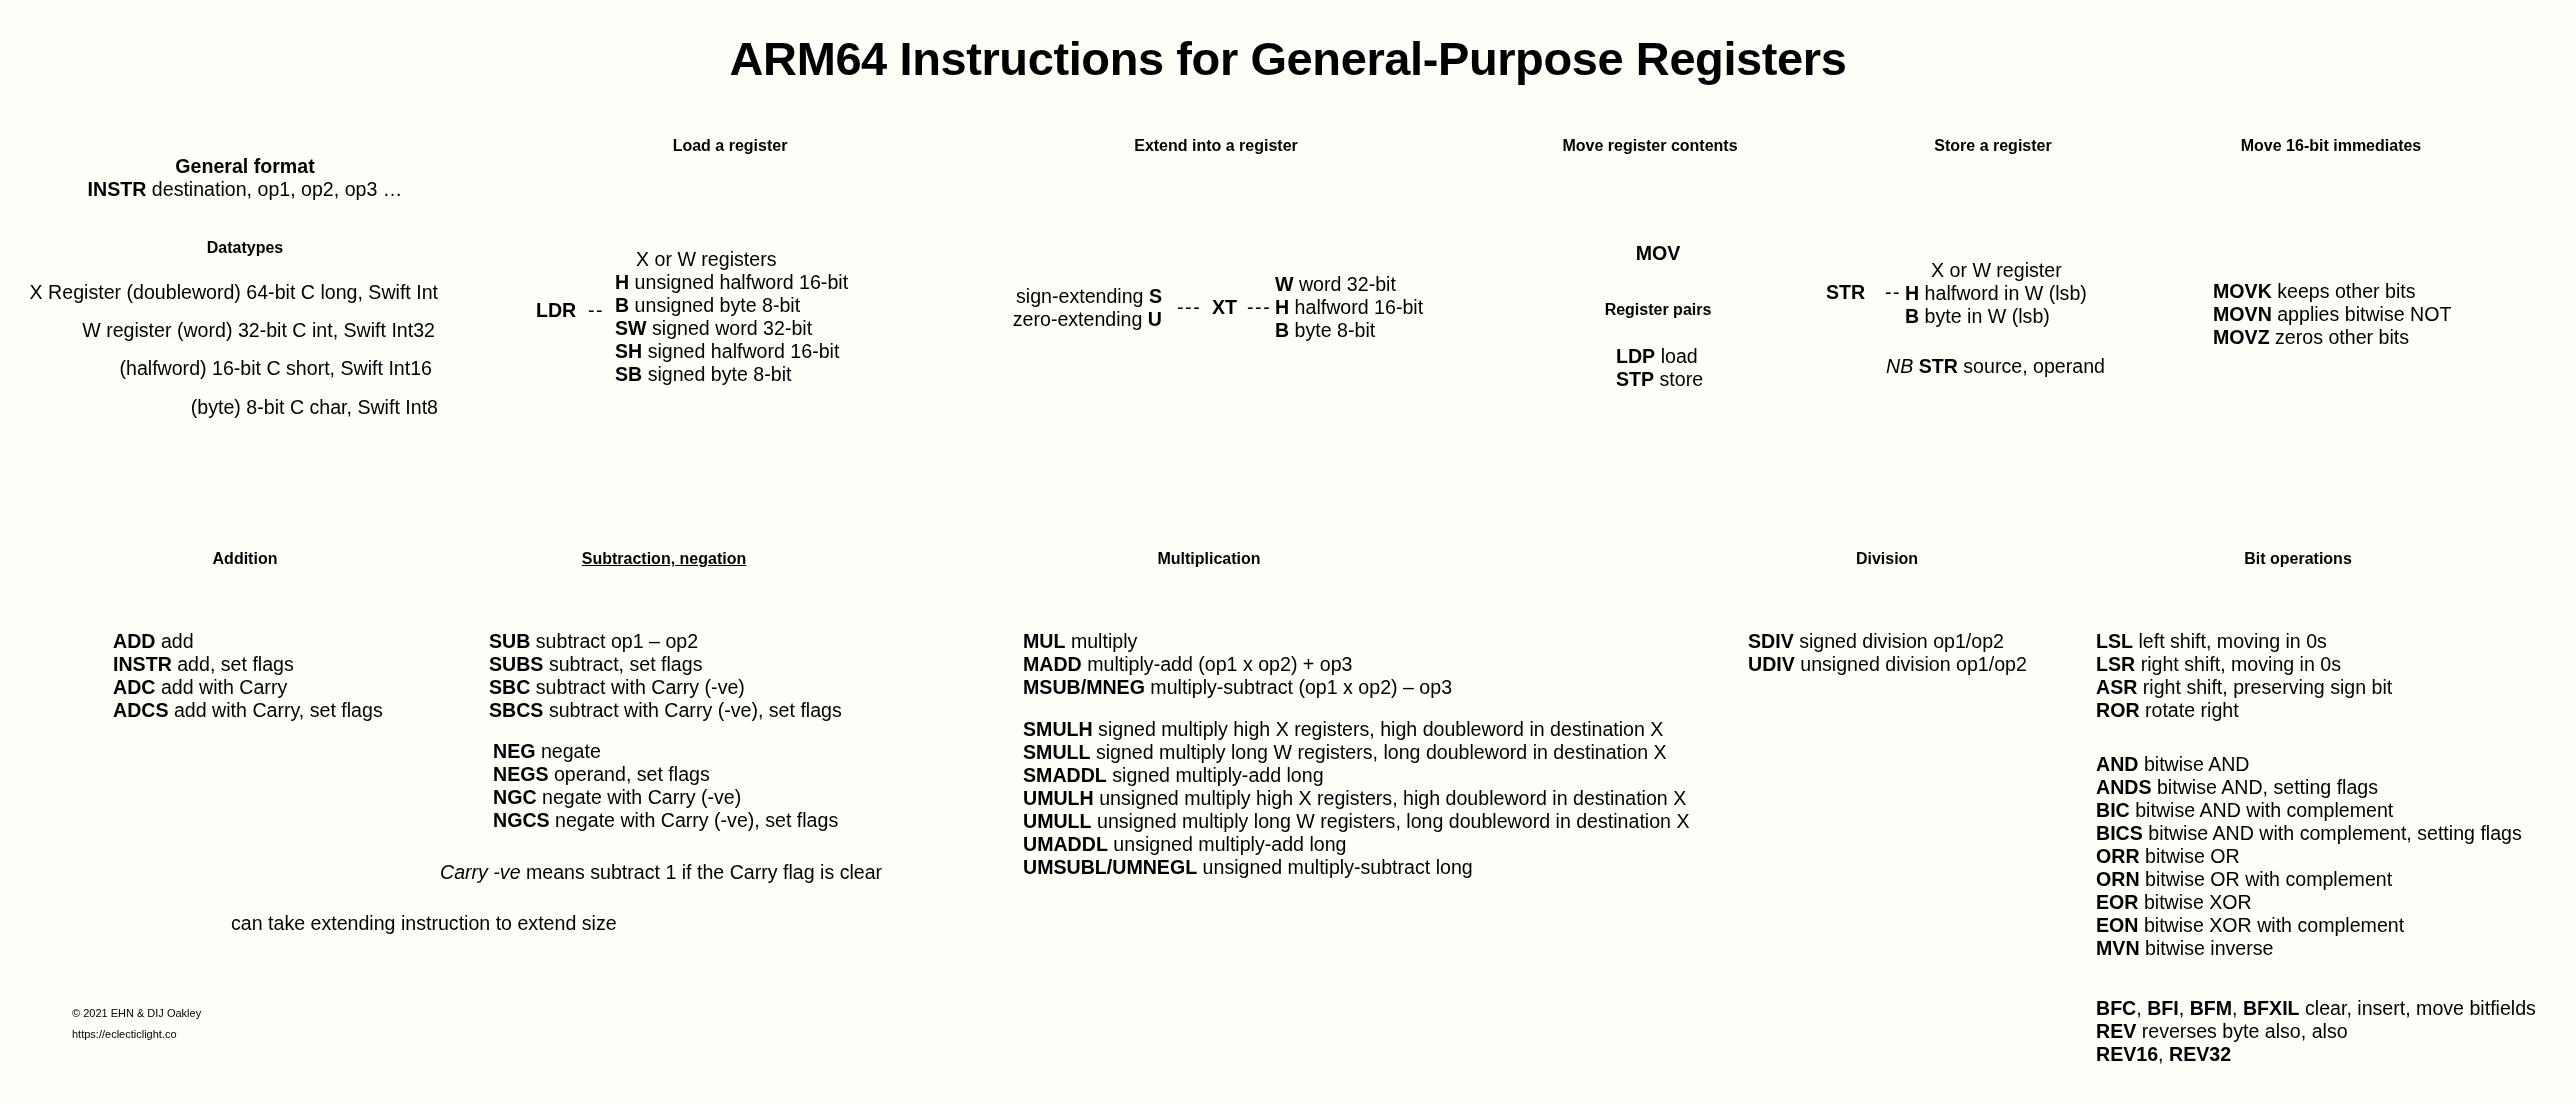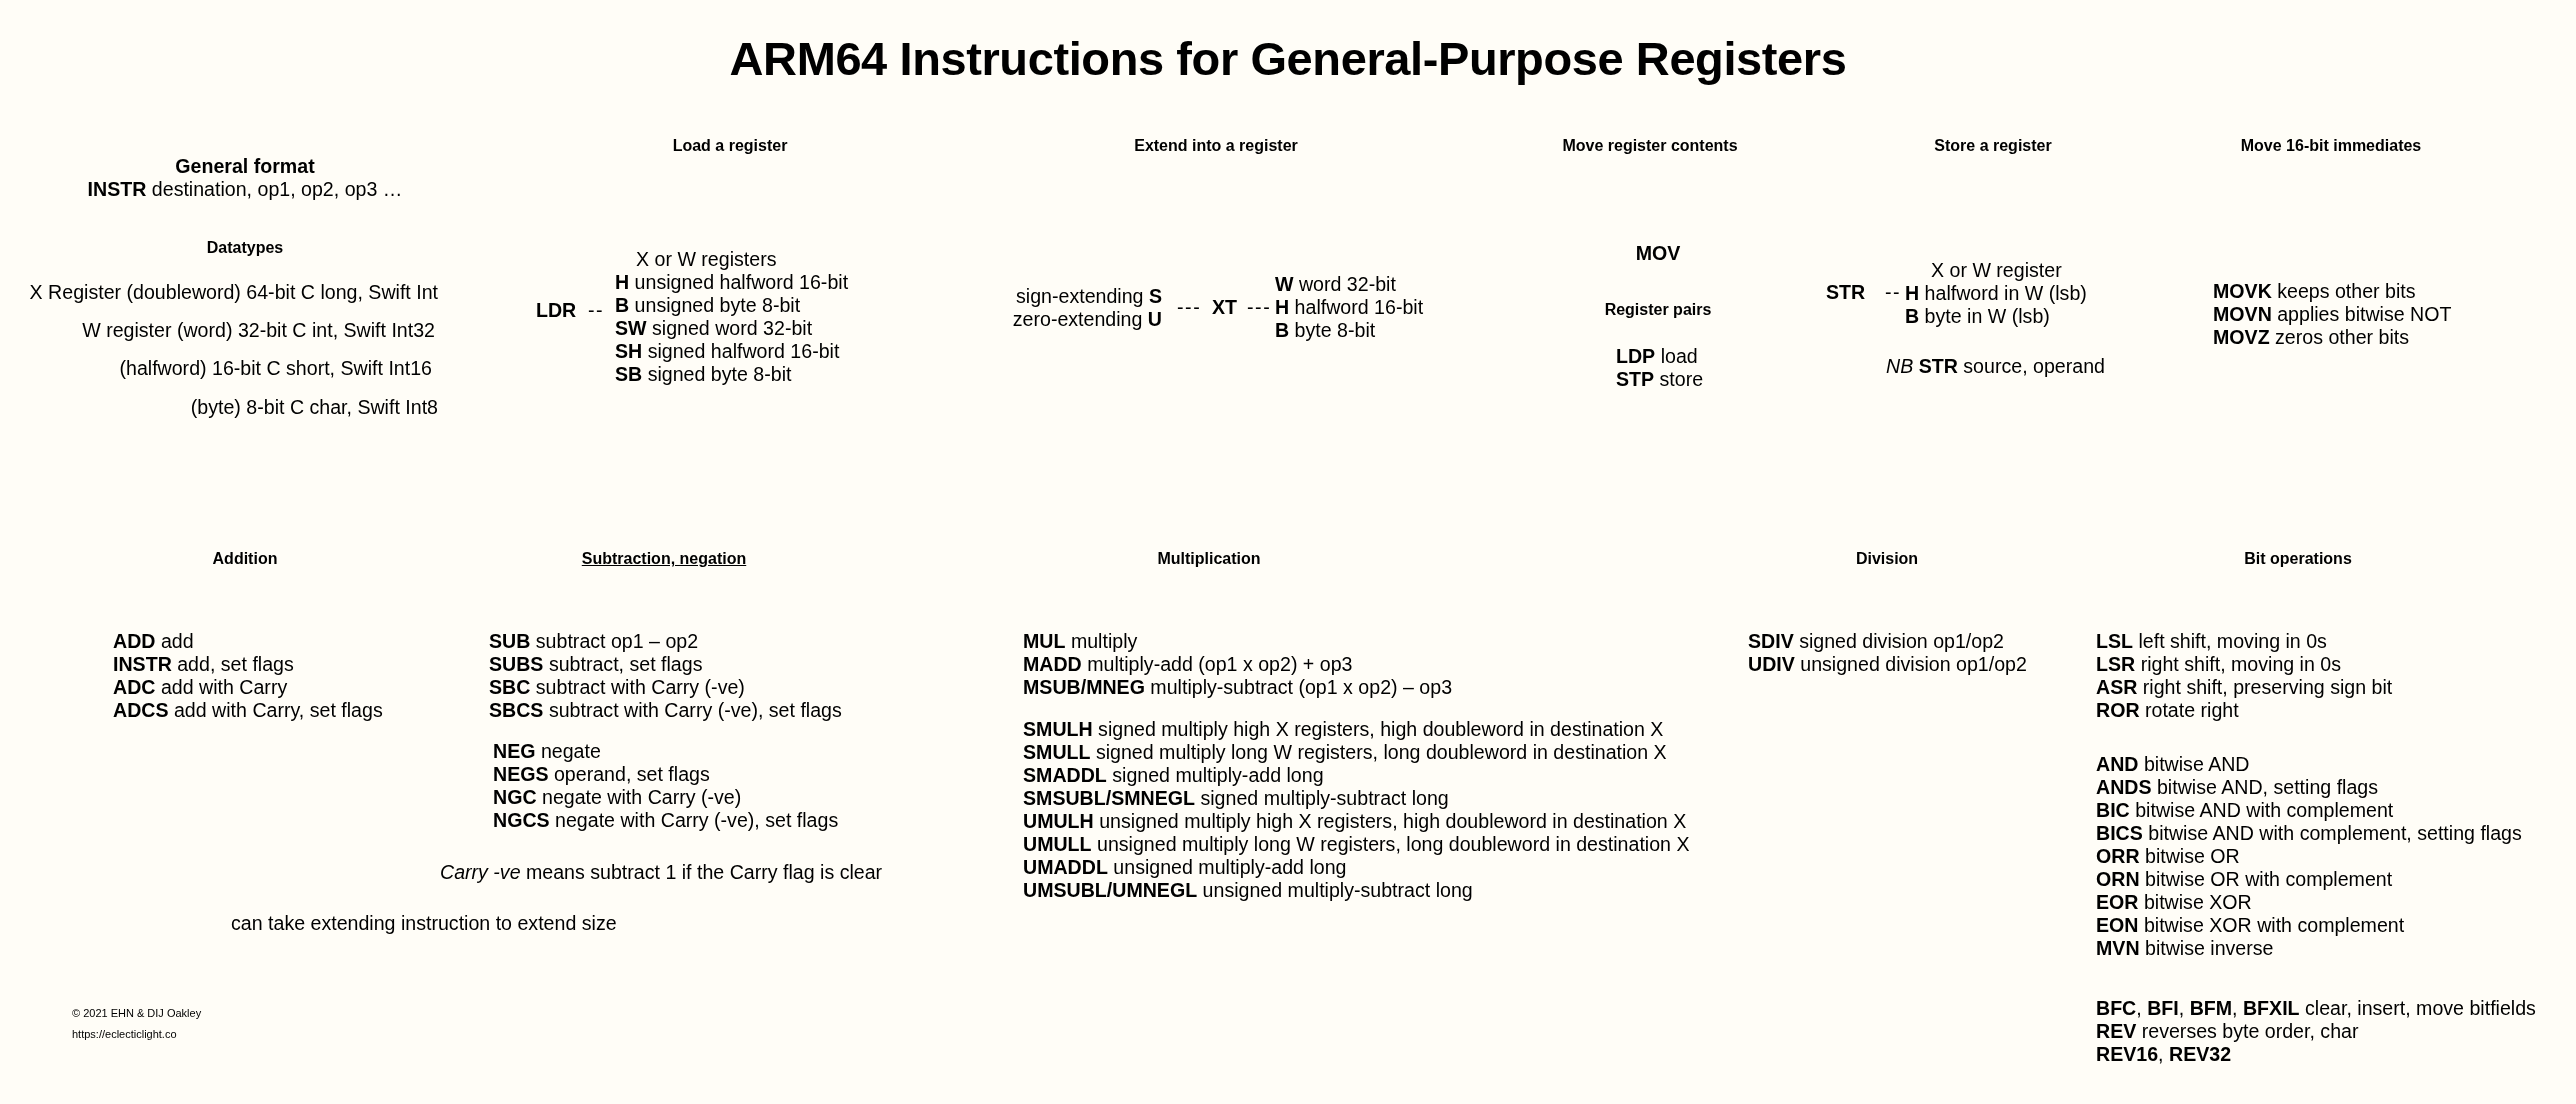--- a/index.html
+++ b/index.html
@@ -112,21 +112,20 @@
 <div class="abs h" style="left:1209px; top:550px;">Multiplication</div>
 <div class="abs list" style="left:1023px; top:630px;">
   <div class="row"><b>MUL</b><span> multiply</span></div>
   <div class="row"><b>MADD</b><span> multiply-add (op1 x op2) + op3</span></div>
   <div class="row"><b>MSUB/MNEG</b><span> multiply-subtract (op1 x op2) – op3</span></div>
 </div>
 <div class="abs list" style="left:1023px; top:718px;">
   <div class="row"><b>SMULH</b><span> signed multiply high X registers, high doubleword in destination X</span></div>
   <div class="row"><b>SMULL</b><span> signed multiply long W registers, long doubleword in destination X</span></div>
   <div class="row"><b>SMADDL</b><span> signed multiply-add long</span></div>
-  <div class="row"><b>SMSUBL/SMNEGL</b><span> signed multiply-subtract long</span></div>
   <div class="row"><b>UMULH</b><span> unsigned multiply high X registers, high doubleword in destination X</span></div>
   <div class="row"><b>UMULL</b><span> unsigned multiply long W registers, long doubleword in destination X</span></div>
   <div class="row"><b>UMADDL</b><span> unsigned multiply-add long</span></div>
   <div class="row"><b>UMSUBL/UMNEGL</b><span> unsigned multiply-subtract long</span></div>
 </div>
 
 <div class="abs h" style="left:1887px; top:550px;">Division</div>
 <div class="abs list" style="left:1748px; top:630px;">
   <div class="row"><b>SDIV</b><span> signed division op1/op2</span></div>
   <div class="row"><b>UDIV</b><span> unsigned division op1/op2</span></div>
@@ -145,21 +144,21 @@
   <div class="row"><b>BIC</b><span> bitwise AND with complement</span></div>
   <div class="row"><b>BICS</b><span> bitwise AND with complement, setting flags</span></div>
   <div class="row"><b>ORR</b><span> bitwise OR</span></div>
   <div class="row"><b>ORN</b><span> bitwise OR with complement</span></div>
   <div class="row"><b>EOR</b><span> bitwise XOR</span></div>
   <div class="row"><b>EON</b><span> bitwise XOR with complement</span></div>
   <div class="row"><b>MVN</b><span> bitwise inverse</span></div>
 </div>
 <div class="abs list" style="left:2096px; top:997px;">
   <div class="row"><b>BFC</b><span>, </span><b>BFI</b><span>, </span><b>BFM</b><span>, </span><b>BFXIL</b><span> clear, insert, move bitfields</span></div>
-  <div class="row"><b>REV</b><span> reverses byte order, char</span></div>
+  <div class="row"><b>REV</b><span> reverses byte also, also</span></div>
   <div class="row"><b>REV16</b><span>, </span><b>REV32</b></div>
 </div>
 
 <div class="abs foot" style="left:72px; top:1003px;">
   <div>© 2021 EHN &amp; DIJ Oakley</div>
   <div>https://eclecticlight.co</div>
 </div>
 
 
 </body></html>

